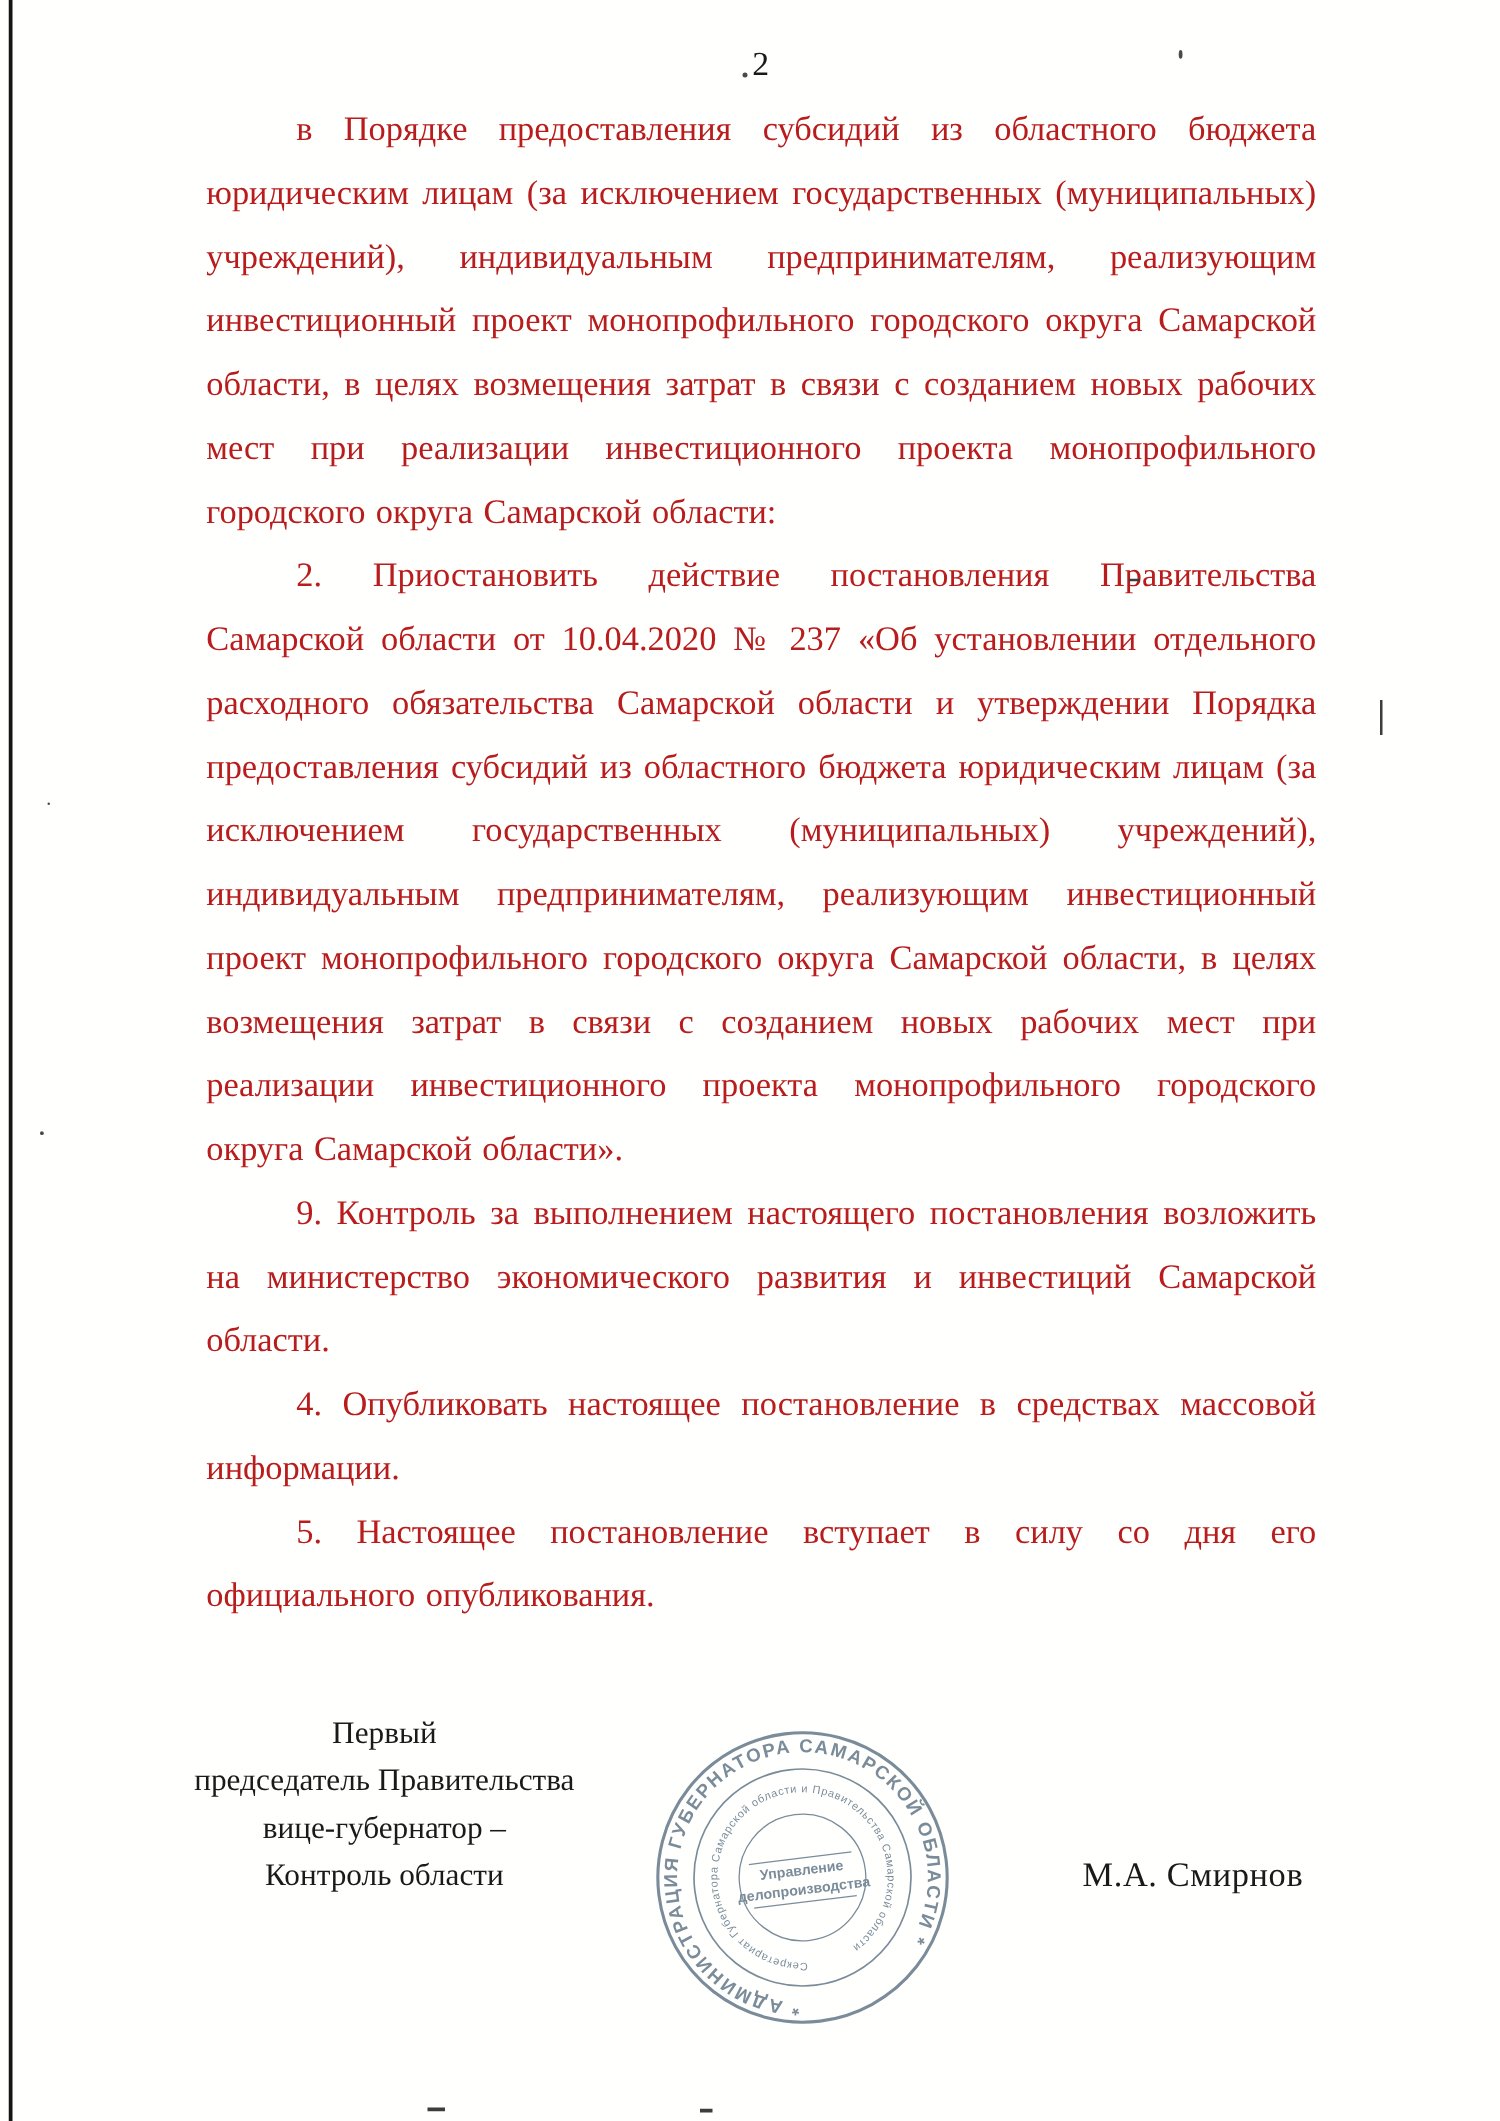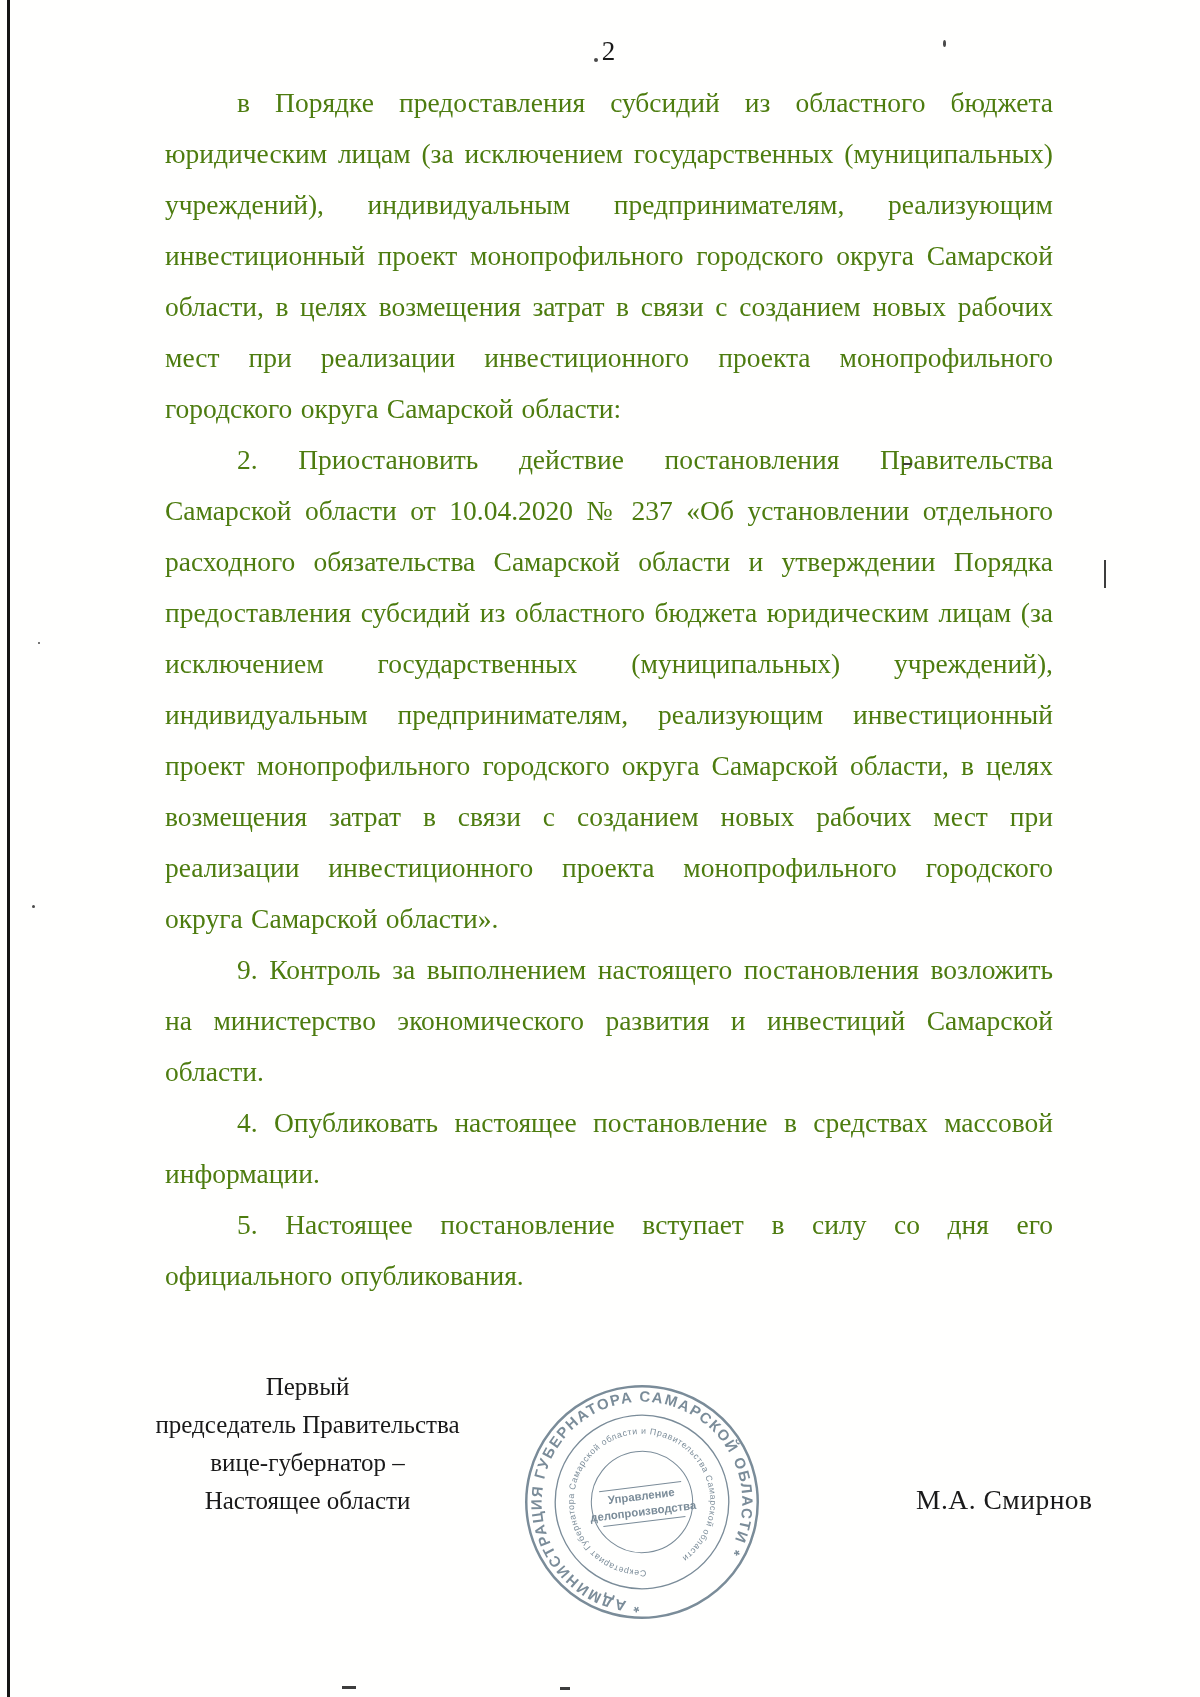--- a/index.html
+++ b/index.html
@@ -29,34 +29,34 @@
     font-size: 27px;
     margin-bottom: 10px;
     letter-spacing: 1px;
   }
   .para {
     font-size: 27.5px;
     line-height: 51px;
     text-align: justify;
     text-indent: 72px;
     word-spacing: 1.5px;
-    color: #4d7c0f;
+    color: #b91c1c;
   }
   .sig-title {
     position: absolute;
     left: 135px; top: 1368px;
     width: 345px;
     text-align: center;
     font-size: 25px;
     line-height: 38px;
     color: #1a1a1a;
   }
   .sig-name {
     position: absolute;
-    left: 916px; top: 1484px;
+    left: 866px; top: 1484px;
     font-size: 27.5px;
     letter-spacing: 0.5px;
     color: #1a1a1a;
   }
   .stamp {
     position: absolute;
     left: 518px; top: 1378px;
     width: 248px; height: 248px;
     transform: rotate(-7deg);
     transform-origin: 50% 50%;
@@ -102,21 +102,21 @@
     <p class="para">2. Приостановить действие постановления Правительства Самарской области от 10.04.2020 № 237 «Об установлении отдельного расходного обязательства Самарской области и утверждении Порядка предоставления субсидий из областного бюджета юридическим лицам (за исключением государственных (муниципальных) учреждений), индивидуальным предпринимателям, реализующим инвестиционный проект монопрофильного городского округа Самарской области, в целях возмещения затрат в связи с созданием новых рабочих мест при реализации инвестиционного проекта монопрофильного городского округа Самарской области».</p>
     <p class="para">9. Контроль за выполнением настоящего постановления возложить на министерство экономического развития и инвестиций Самарской области.</p>
     <p class="para">4. Опубликовать настоящее постановление в средствах массовой информации.</p>
     <p class="para">5. Настоящее постановление вступает в силу со дня его официального опубликования.</p>
   </div>
 
   <div class="sig-title">
     <div>Первый</div>
     <div>председатель Правительства</div>
     <div>вице-губернатор –</div>
-    <div>Настоящее области</div>
+    <div>Контроль области</div>
   </div>
 
   <div class="sig-name">М.А. Смирнов</div>
 
   <div class="stamp">
     <svg viewBox="0 0 240 240">
       <defs>
         <path id="stampOuterPath" d="M 120 217 A 97 97 0 1 1 120 23 A 97 97 0 1 1 120 217" fill="none"></path>
         <path id="stampInnerPath" d="M 120 186 A 66 66 0 1 1 120 54 A 66 66 0 1 1 120 186" fill="none"></path>
       </defs>

